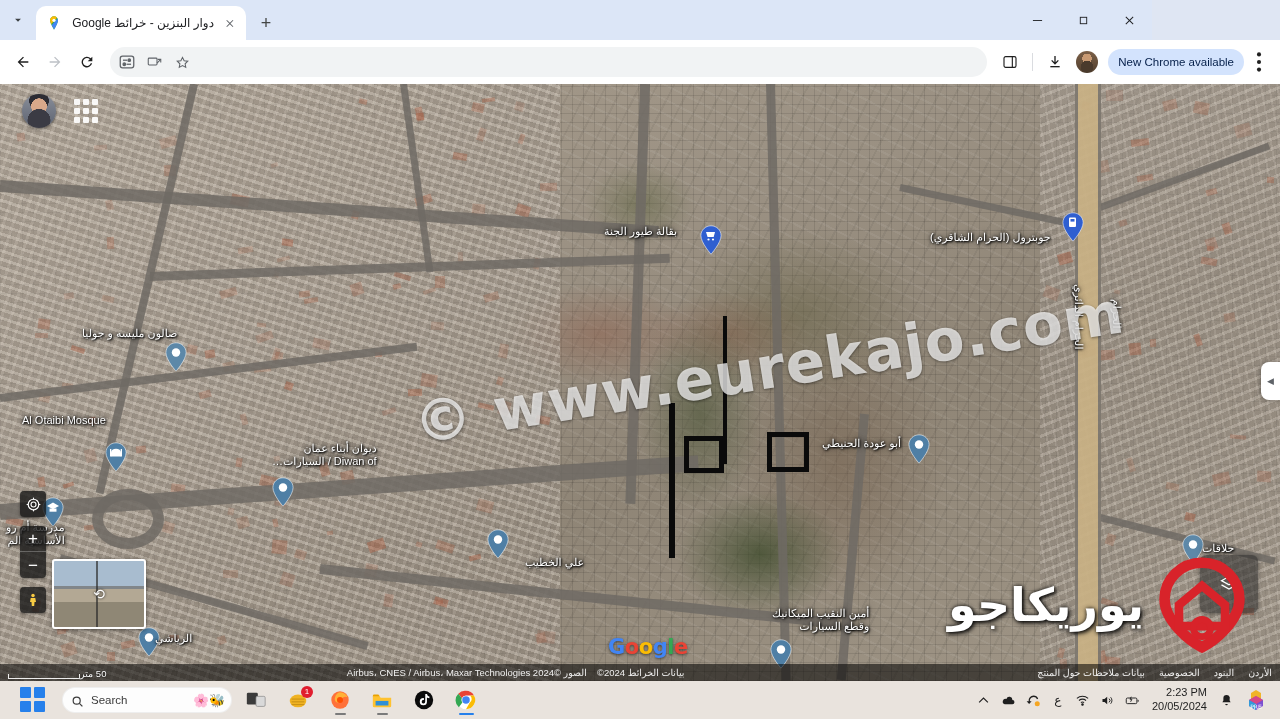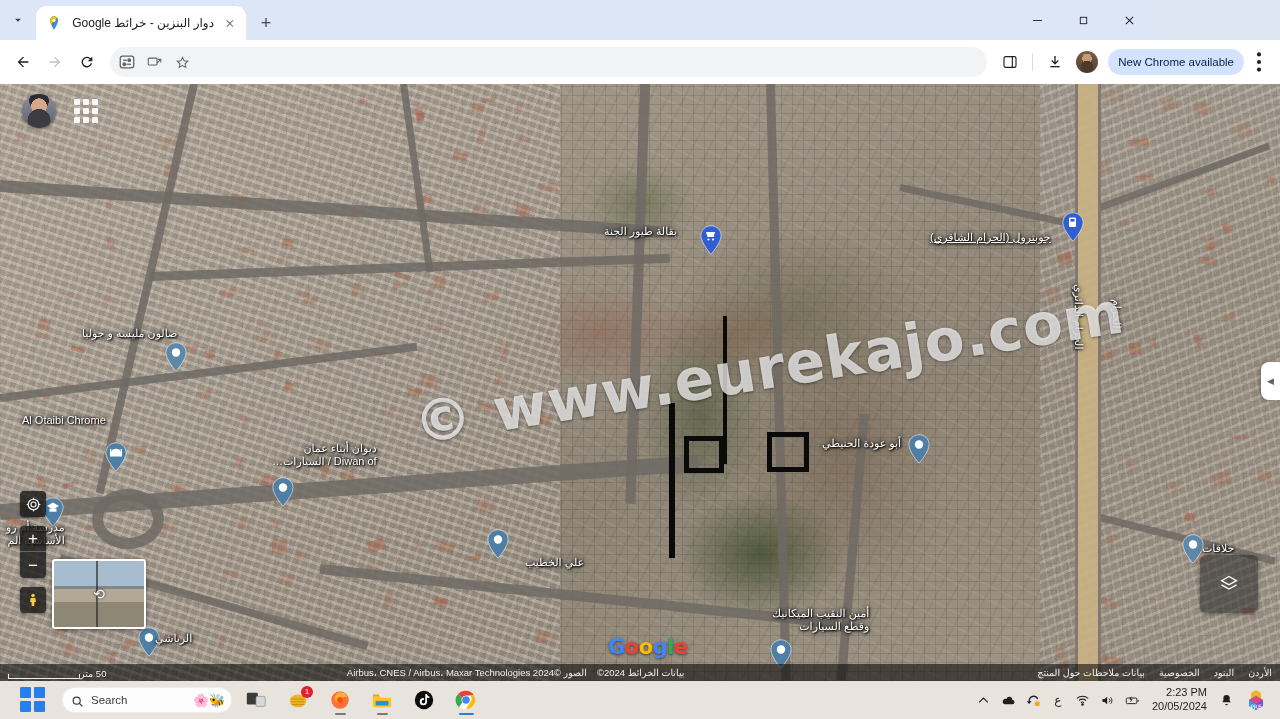--- a/index.html
+++ b/index.html
@@ -692,42 +692,42 @@
         <div class="poi-label rtl" style="left: 604px; top: 141px;">
           <div>بقالة طيور الجنة</div>
         </div>
         <div class="poi" style="left: 1062px; top: 128px;">
           <svg class="pin" viewBox="0 0 22 30">
             <path d="M11 0.8C5.3 0.8 0.9 5.2 0.9 10.6c0 7.3 10.1 18.6 10.1 18.6s10.1-11.3 10.1-18.6C21.1 5.2 16.7 0.8 11 0.8z" fill="#2f5fd0" stroke="rgba(255,255,255,.55)" stroke-width="1"></path>
             <rect x="7" y="5.5" width="7" height="9.5" rx="1" fill="#fff"></rect>
             <rect x="8.5" y="7" width="4" height="2.6" fill="#2f5fd0"></rect>
           </svg>
         </div>
-        <div class="poi-label rtl" style="left: 930px; top: 147px; text-decoration: underline;">
+        <div class="poi-label rtl" style="left: 930px; top: 147px;">
           <div>جوبترول (الحرام الشاقري)</div>
         </div>
         <div class="poi" style="left: 165px; top: 258px;">
           <svg class="pin" viewBox="0 0 22 30">
             <path d="M11 0.8C5.3 0.8 0.9 5.2 0.9 10.6c0 7.3 10.1 18.6 10.1 18.6s10.1-11.3 10.1-18.6C21.1 5.2 16.7 0.8 11 0.8z" fill="#5d88a8" stroke="rgba(255,255,255,.55)" stroke-width="1"></path>
             <circle cx="11" cy="10.5" r="4.2" fill="#ffffff"></circle>
           </svg>
         </div>
         <div class="poi-label rtl" style="left: 82px; top: 243px;">
           <div>صالون مليسه و جوليا</div>
         </div>
         <div class="poi" style="left: 105px; top: 358px;">
           <svg class="pin" viewBox="0 0 22 30">
             <path d="M11 0.8C5.3 0.8 0.9 5.2 0.9 10.6c0 7.3 10.1 18.6 10.1 18.6s10.1-11.3 10.1-18.6C21.1 5.2 16.7 0.8 11 0.8z" fill="#4f7fa5" stroke="rgba(255,255,255,.55)" stroke-width="1"></path>
             <path d="M6 14.5h10v-4c0-2.2-2.2-3.8-5-3.8S6 8.3 6 10.5z" fill="#fff"></path>
             <rect x="5" y="7" width="1.3" height="7.5" fill="#fff"></rect>
             <rect x="15.7" y="7" width="1.3" height="7.5" fill="#fff"></rect>
           </svg>
         </div>
         <div class="poi-label" style="left: 22px; top: 330px;">
-          <div>Al Otaibi Chrome</div>
+          <div>Al Otaibi Mosque</div>
         </div>
         <div class="poi" style="left: 272px; top: 393px;">
           <svg class="pin" viewBox="0 0 22 30">
             <path d="M11 0.8C5.3 0.8 0.9 5.2 0.9 10.6c0 7.3 10.1 18.6 10.1 18.6s10.1-11.3 10.1-18.6C21.1 5.2 16.7 0.8 11 0.8z" fill="#4f7fa5" stroke="rgba(255,255,255,.55)" stroke-width="1"></path>
             <circle cx="11" cy="10.5" r="4.2" fill="#ffffff"></circle>
           </svg>
         </div>
         <div class="poi-label rtl" style="left: 272px; top: 358px;">
           <div>ديوان أبناء عمان</div>
           <div>Diwan of / السيارات…</div>
@@ -856,20 +856,30 @@
 
     <div class="gm-layers">
       <svg viewBox="0 0 24 24" width="20" height="20" fill="none" stroke="#ffffff" stroke-width="1.5">
         <path d="M12 3 3 8l9 5 9-5z"></path>
           <path d="M3 13l9 5 9-5"></path>
       </svg>
     </div>
 
     <div class="gm-sidepanel">◀</div>
 
+    <div class="wm-logo">
+      <div class="wm-logo-text">يوريكاجو</div>
+      <div class="wm-pin">
+        <svg viewBox="0 0 100 100" width="96" height="96">
+          <path d="M50 6C28 6 11 23 11 44c0 23 27 44 39 50 12-6 39-27 39-50C89 23 72 6 50 6z" fill="none" stroke="#d8232a" stroke-width="11"></path>
+          <path d="M50 30 26 50v22h48V50z" fill="none" stroke="#d8232a" stroke-width="9"></path>
+          <circle cx="50" cy="74" r="9" fill="none" stroke="#d8232a" stroke-width="7"></circle>
+        </svg>
+      </div>
+    </div>
 
     <div class="attrib">
       <span>الأردن</span>
       <span>البنود</span>
       <span>الخصوصية</span>
       <span>بيانات ملاحظات حول المنتج</span>
       <span class="center">
         <span>بيانات الخرائط 2024©</span>
         <span>الصور ©2024 Airbus، CNES / Airbus، Maxar Technologies</span>
       </span>

